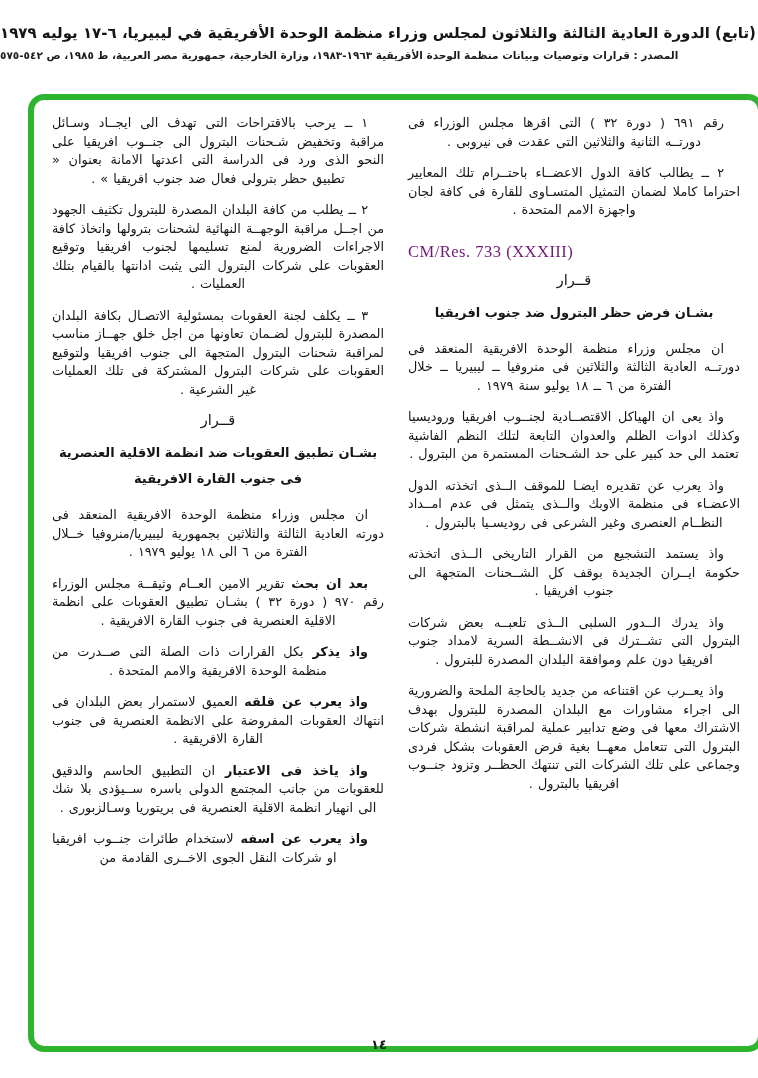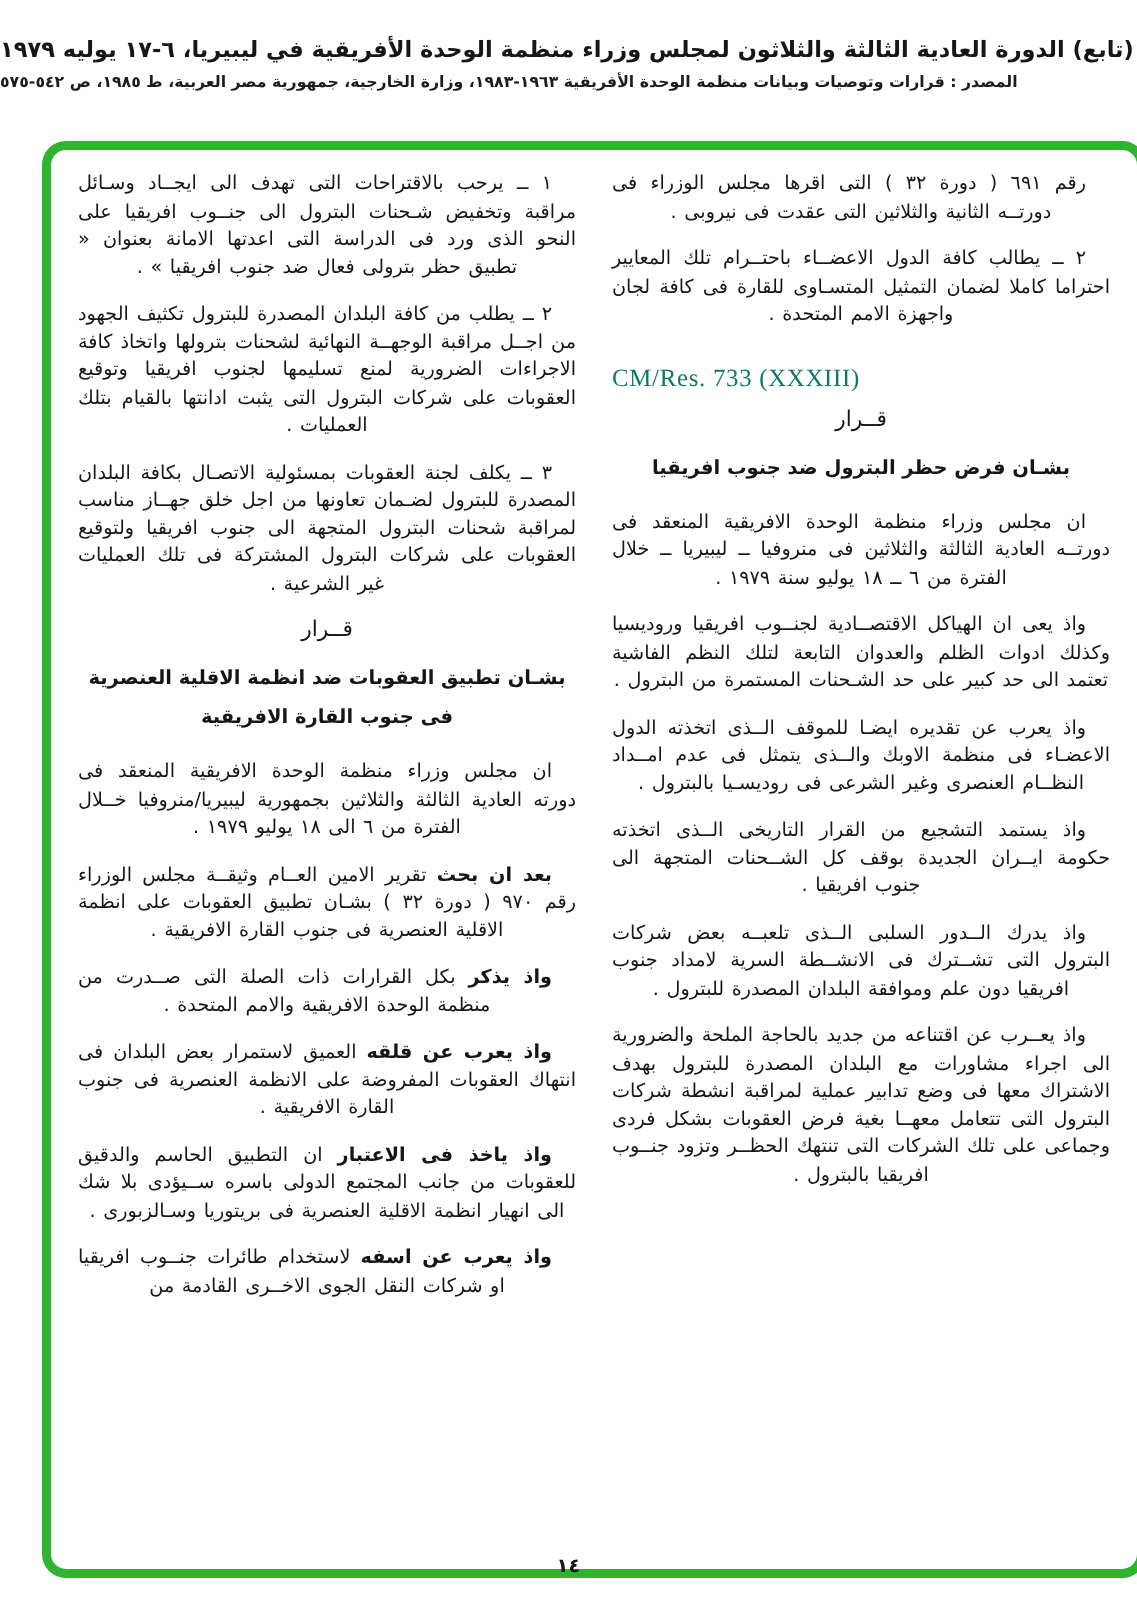--- a/index.html
+++ b/index.html
@@ -21,21 +21,21 @@
   }
   .col{flex:1 1 0;min-width:0;direction:rtl;}
   .para{
     font-size:12.8px;line-height:18.5px;text-align:justify;text-align-last:center;
     text-indent:16px;margin:0 0 13px 0;word-spacing:1px;
   }
   .para .lead{font-weight:bold;}
   .docref{
     direction:ltr;text-align:left;
     font-family:"Liberation Serif","DejaVu Serif",serif;
-    font-size:16.5px;letter-spacing:0.5px;color:#0f766e;
+    font-size:16.5px;letter-spacing:0.5px;color:#701a75;
     margin:22px 0 10px 0;
   }
   .decision-heading{
     text-align:left;text-align-last:center;font-weight:normal;font-size:14.5px;
     margin:10px 0 12px 0;letter-spacing:1px;
   }
   .subject-heading{
     text-align:center;text-align-last:center;font-weight:bold;font-size:13px;
     line-height:26px;margin:0 0 14px 0;
   }

